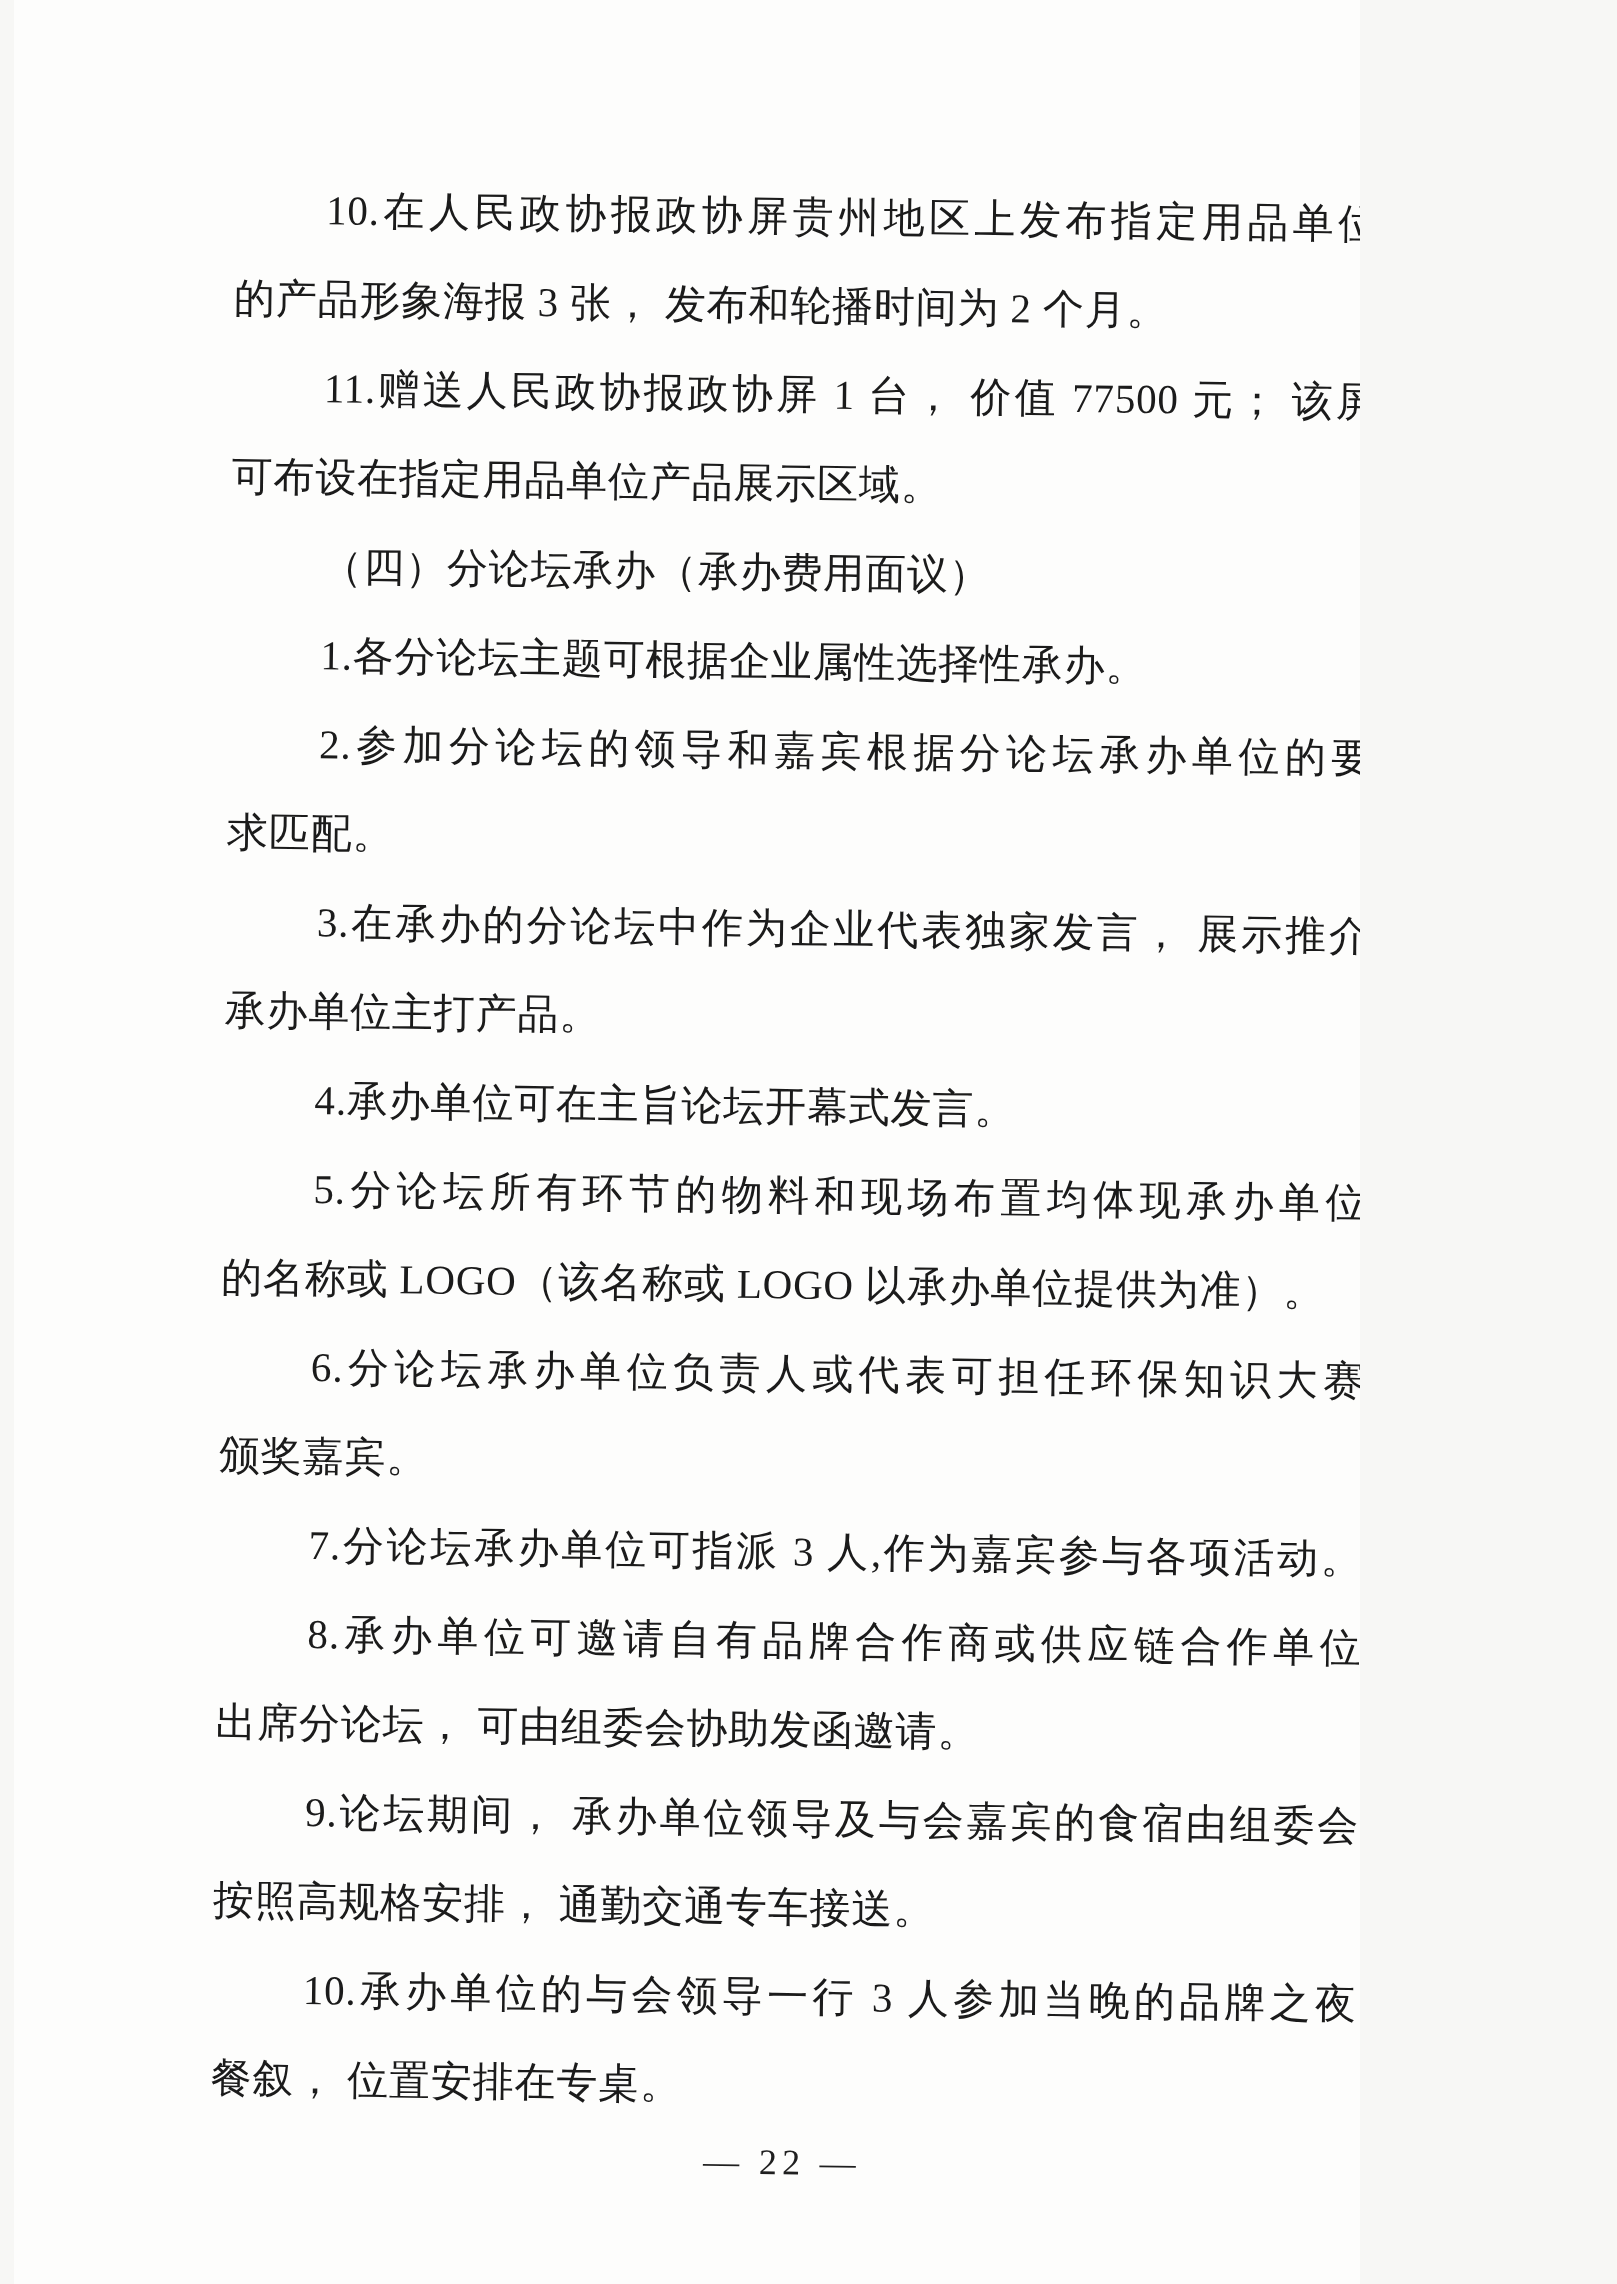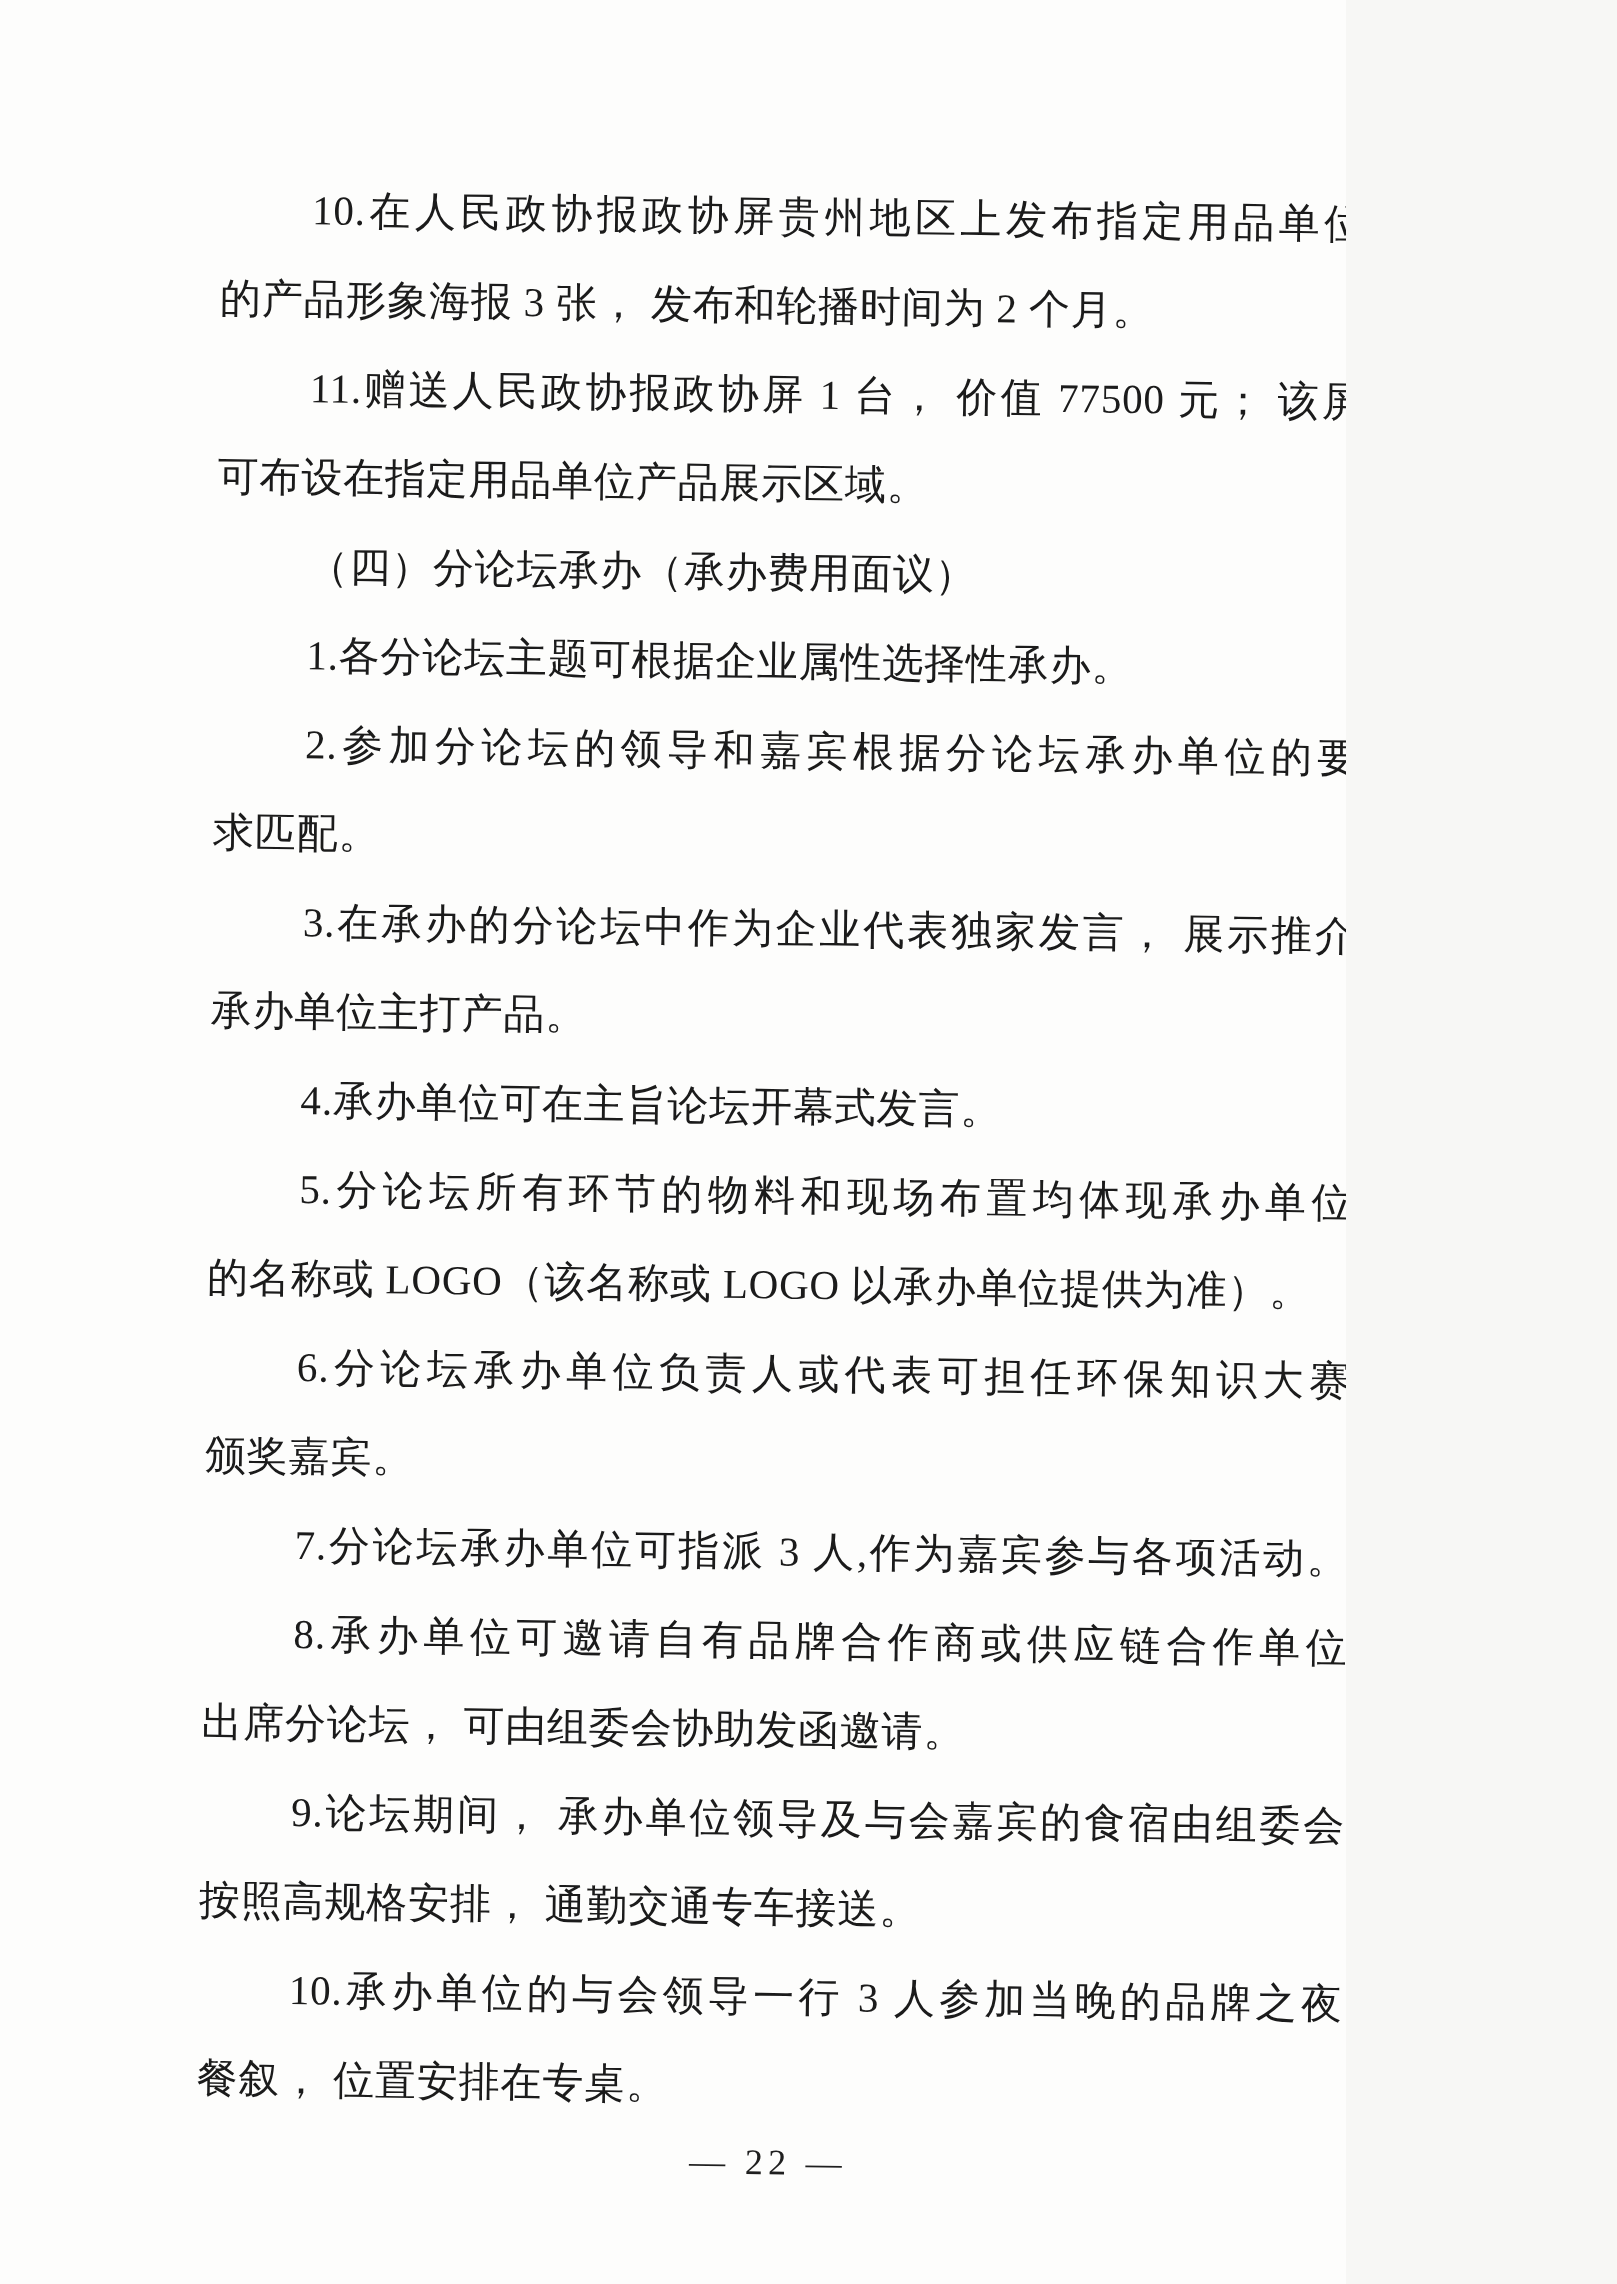--- a/index.html
+++ b/index.html
@@ -6,20 +6,21 @@
   body {
     width: 1618px; height: 2284px;
     background: #f7f7f5;
     font-family: "Liberation Serif", serif;
   }
   .sheet {
     position: relative;
     width: 1346px; height: 2284px;
     background: #fdfdfc;
     overflow: hidden;
+    margin-left: 14px;
   }
   .rot {
     position: absolute;
     left: 0; top: 0; right: 0; bottom: 0;
     transform: rotate(0.75deg);
     transform-origin: 50% 50%;
   }
   .body-text {
     position: absolute;
     left: 209px; top: 171px; width: 1145px;

